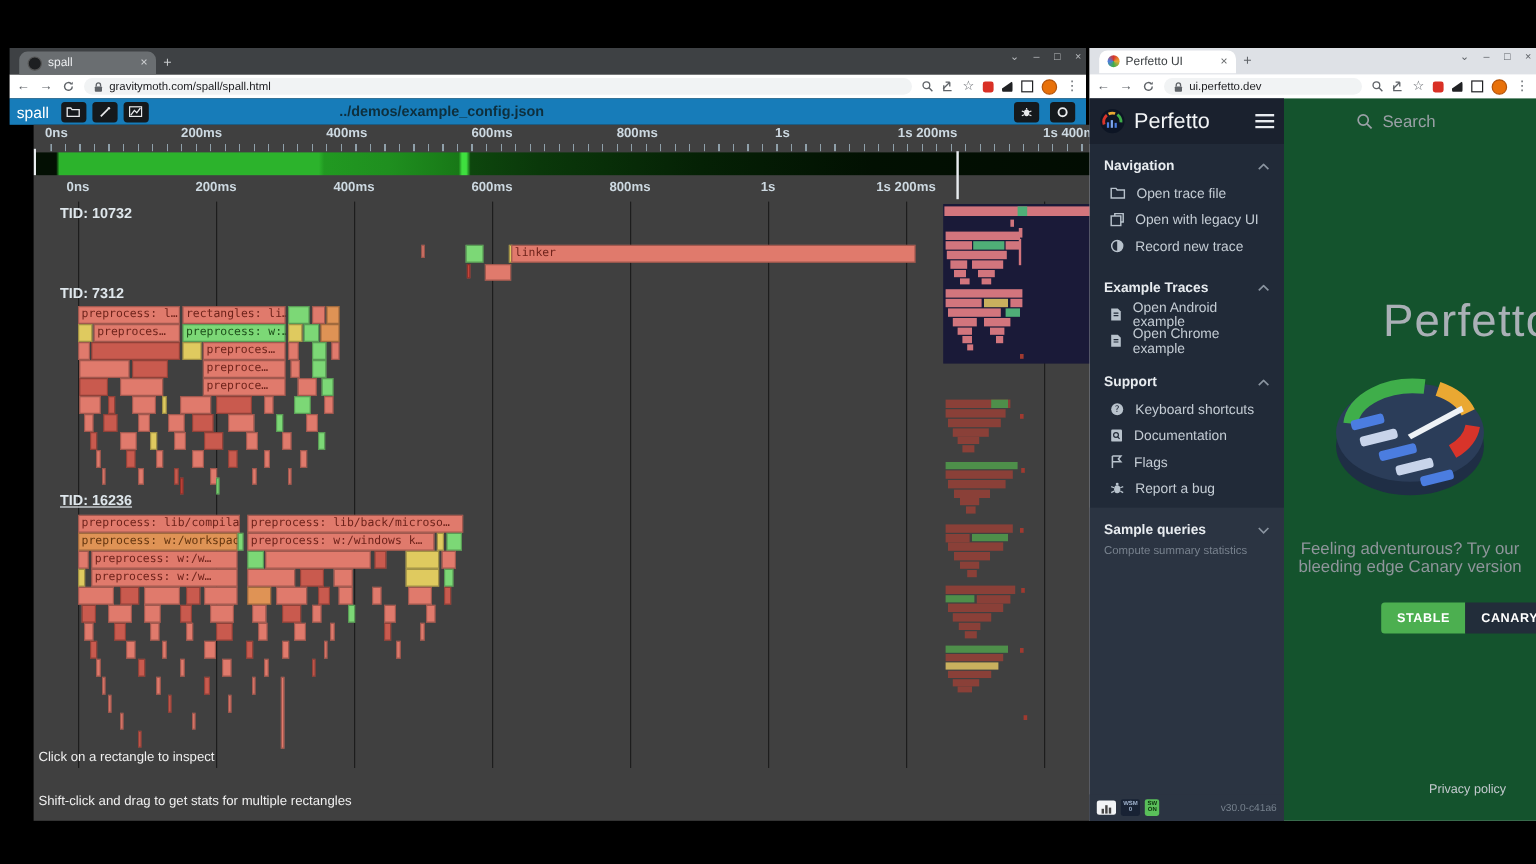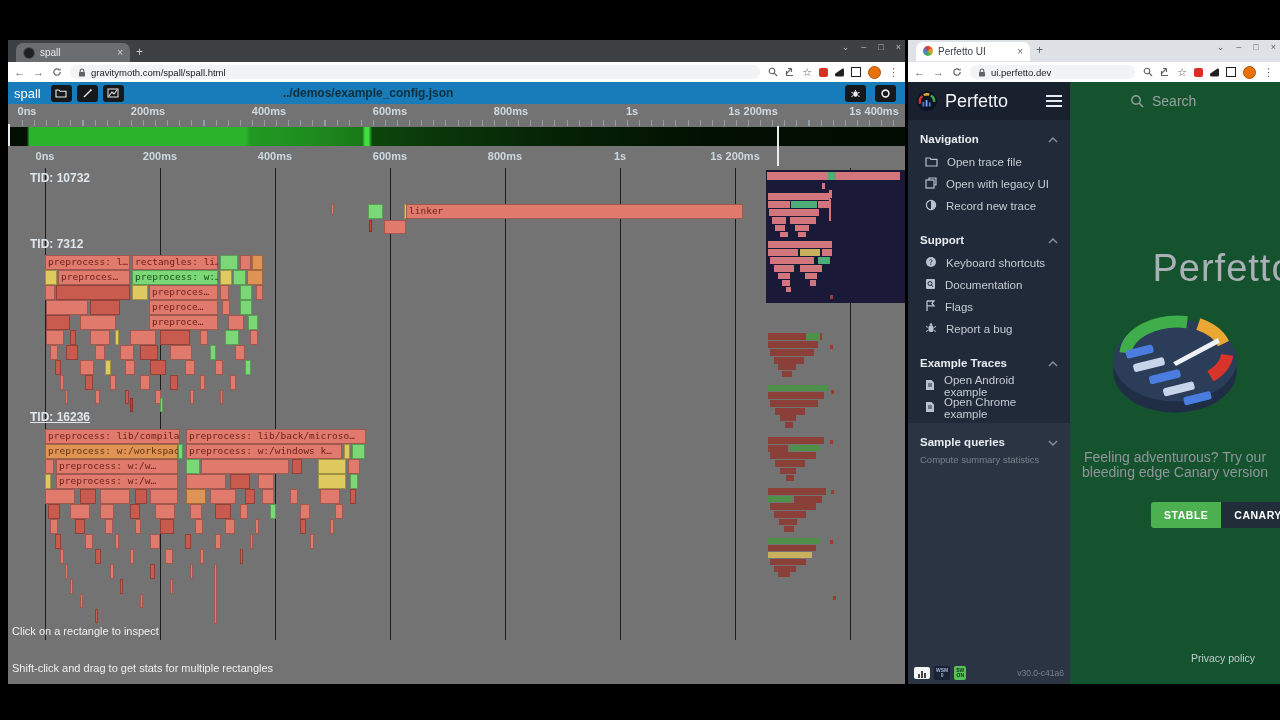--- a/index.html
+++ b/index.html
@@ -37,21 +37,21 @@
   svg.icon{display:block;}
   
   .left-window{left:8px;width:897px;background:#000;}
   .spall-topbar{height:22px;background:#177cb9;display:flex;align-items:center;padding:0 6px;position:relative;}
   .spall-brand{color:#fff;font-size:13px;margin-right:10px;}
   .sp-btn{width:21px;height:17px;background:#15191c;border-radius:3px;display:flex;align-items:center;
           justify-content:center;margin-right:5px;}
   .spall-title{position:absolute;left:360px;transform:translateX(-50%);font-size:12px;font-weight:700;
                color:#0e2f3d;white-space:nowrap;}
   .spall-topbar .right-btns{position:absolute;right:4px;display:flex;gap:4px;}
-  .spall-canvas{position:relative;width:897px;height:580px;background:#737373;overflow:hidden;}
+  .spall-canvas{position:relative;width:897px;height:580px;background:#404040;overflow:hidden;margin-left:20px;}
   .ruler-label{position:absolute;transform:translateX(-50%);font-size:11px;font-weight:700;color:#cdd9e1;
                white-space:nowrap;}
   .tickband{position:absolute;left:14px;right:2px;top:16px;height:6px;
             background:repeating-linear-gradient(to right,#8fa0aa 0 1px,transparent 1px 12.1px);}
   .activity-strip{position:absolute;left:0;top:23px;width:897px;height:19px;
      background:linear-gradient(to right,#030f03 0%,#030f03 2.1%,#2cb32c 2.4%,#2cb32c 26.5%,#219921 27%,
        #1f8f1f 33%,#187817 39.5%,#3fdf3f 39.8%,#3fdf3f 40.2%,#0d460d 40.6%,#0a380a 47%,#052105 62%,
        #021002 78%,#020c02 100%);}
   .gridline{position:absolute;width:1px;background:#1d1d1d;}
   .tid-label{position:absolute;font-size:12px;font-weight:700;color:#dfe7ec;white-space:nowrap;}
@@ -548,20 +548,44 @@
               <div class="pf-item">
                 <span><svg width="12" height="12" viewBox="0 0 12 12">
                     <circle cx="6" cy="6" r="4.6" fill="none" stroke="#b8c2cc" stroke-width="1.2"></circle>
                     <path d="M6 1.4 A4.6 4.6 0 0 1 6 10.6z" fill="#b8c2cc"></path>
                   </svg></span>
                 <span>Record new trace</span>
               </div>
             </div>
             <div class="pf-section">
               <div class="pf-sec-head">
+                <span>Example Traces</span>
+                <span><svg width="10" height="6" viewBox="0 0 10 6">
+                    <path d="M1 5l4-4 4 4" fill="none" stroke="#8a94a0" stroke-width="1.4"></path>
+                  </svg></span>
+              </div>
+              <div class="pf-item">
+                <span><svg width="10" height="12" viewBox="0 0 10 12">
+                    <path d="M1 1h5.5L9 3.5V11H1z" fill="#b8c2cc"></path>
+                    <line x1="3" y1="5" x2="7" y2="5" stroke="#212a38"></line>
+                    <line x1="3" y1="7" x2="7" y2="7" stroke="#212a38"></line>
+                  </svg></span>
+                <span>Open Android example</span>
+              </div>
+              <div class="pf-item">
+                <span><svg width="10" height="12" viewBox="0 0 10 12">
+                    <path d="M1 1h5.5L9 3.5V11H1z" fill="#b8c2cc"></path>
+                    <line x1="3" y1="5" x2="7" y2="5" stroke="#212a38"></line>
+                    <line x1="3" y1="7" x2="7" y2="7" stroke="#212a38"></line>
+                  </svg></span>
+                <span>Open Chrome example</span>
+              </div>
+            </div>
+            <div class="pf-section">
+              <div class="pf-sec-head">
                 <span>Support</span>
                 <span><svg width="10" height="6" viewBox="0 0 10 6">
                     <path d="M1 5l4-4 4 4" fill="none" stroke="#8a94a0" stroke-width="1.4"></path>
                   </svg></span>
               </div>
               <div class="pf-item">
                 <span><svg width="12" height="12" viewBox="0 0 12 12">
                     <circle cx="6" cy="6" r="5" fill="#b8c2cc"></circle>
                     <text x="6" y="8.6" text-anchor="middle" font-size="7.5" font-family="DejaVu Sans" fill="#212a38">?</text>
                   </svg></span>
@@ -584,44 +608,20 @@
               <div class="pf-item">
                 <span><svg width="12" height="12" viewBox="0 0 12 12">
                     <ellipse cx="6" cy="6.7" rx="2.6" ry="3.4" fill="#b8c2cc"></ellipse>
                     <circle cx="6" cy="2.4" r="1.2" fill="#b8c2cc"></circle>
                     <line x1="1" y1="4.5" x2="3.4" y2="5.5" stroke="#b8c2cc"></line>
                     <line x1="11" y1="4.5" x2="8.6" y2="5.5" stroke="#b8c2cc"></line>
                     <line x1="1" y1="9.5" x2="3.4" y2="8.3" stroke="#b8c2cc"></line>
                     <line x1="11" y1="9.5" x2="8.6" y2="8.3" stroke="#b8c2cc"></line>
                   </svg></span>
                 <span>Report a bug</span>
-              </div>
-            </div>
-            <div class="pf-section">
-              <div class="pf-sec-head">
-                <span>Example Traces</span>
-                <span><svg width="10" height="6" viewBox="0 0 10 6">
-                    <path d="M1 5l4-4 4 4" fill="none" stroke="#8a94a0" stroke-width="1.4"></path>
-                  </svg></span>
-              </div>
-              <div class="pf-item">
-                <span><svg width="10" height="12" viewBox="0 0 10 12">
-                    <path d="M1 1h5.5L9 3.5V11H1z" fill="#b8c2cc"></path>
-                    <line x1="3" y1="5" x2="7" y2="5" stroke="#212a38"></line>
-                    <line x1="3" y1="7" x2="7" y2="7" stroke="#212a38"></line>
-                  </svg></span>
-                <span>Open Android example</span>
-              </div>
-              <div class="pf-item">
-                <span><svg width="10" height="12" viewBox="0 0 10 12">
-                    <path d="M1 1h5.5L9 3.5V11H1z" fill="#b8c2cc"></path>
-                    <line x1="3" y1="5" x2="7" y2="5" stroke="#212a38"></line>
-                    <line x1="3" y1="7" x2="7" y2="7" stroke="#212a38"></line>
-                  </svg></span>
-                <span>Open Chrome example</span>
               </div>
             </div>
             <div class="pf-section highlight">
               <div class="pf-sec-head">
                 <span>Sample queries</span>
                 <span><svg width="10" height="6" viewBox="0 0 10 6">
                     <path d="M1 1l4 4 4-4" fill="none" stroke="#8a94a0" stroke-width="1.4"></path>
                   </svg></span>
               </div>
               <div class="pf-sub">Compute summary statistics</div>

